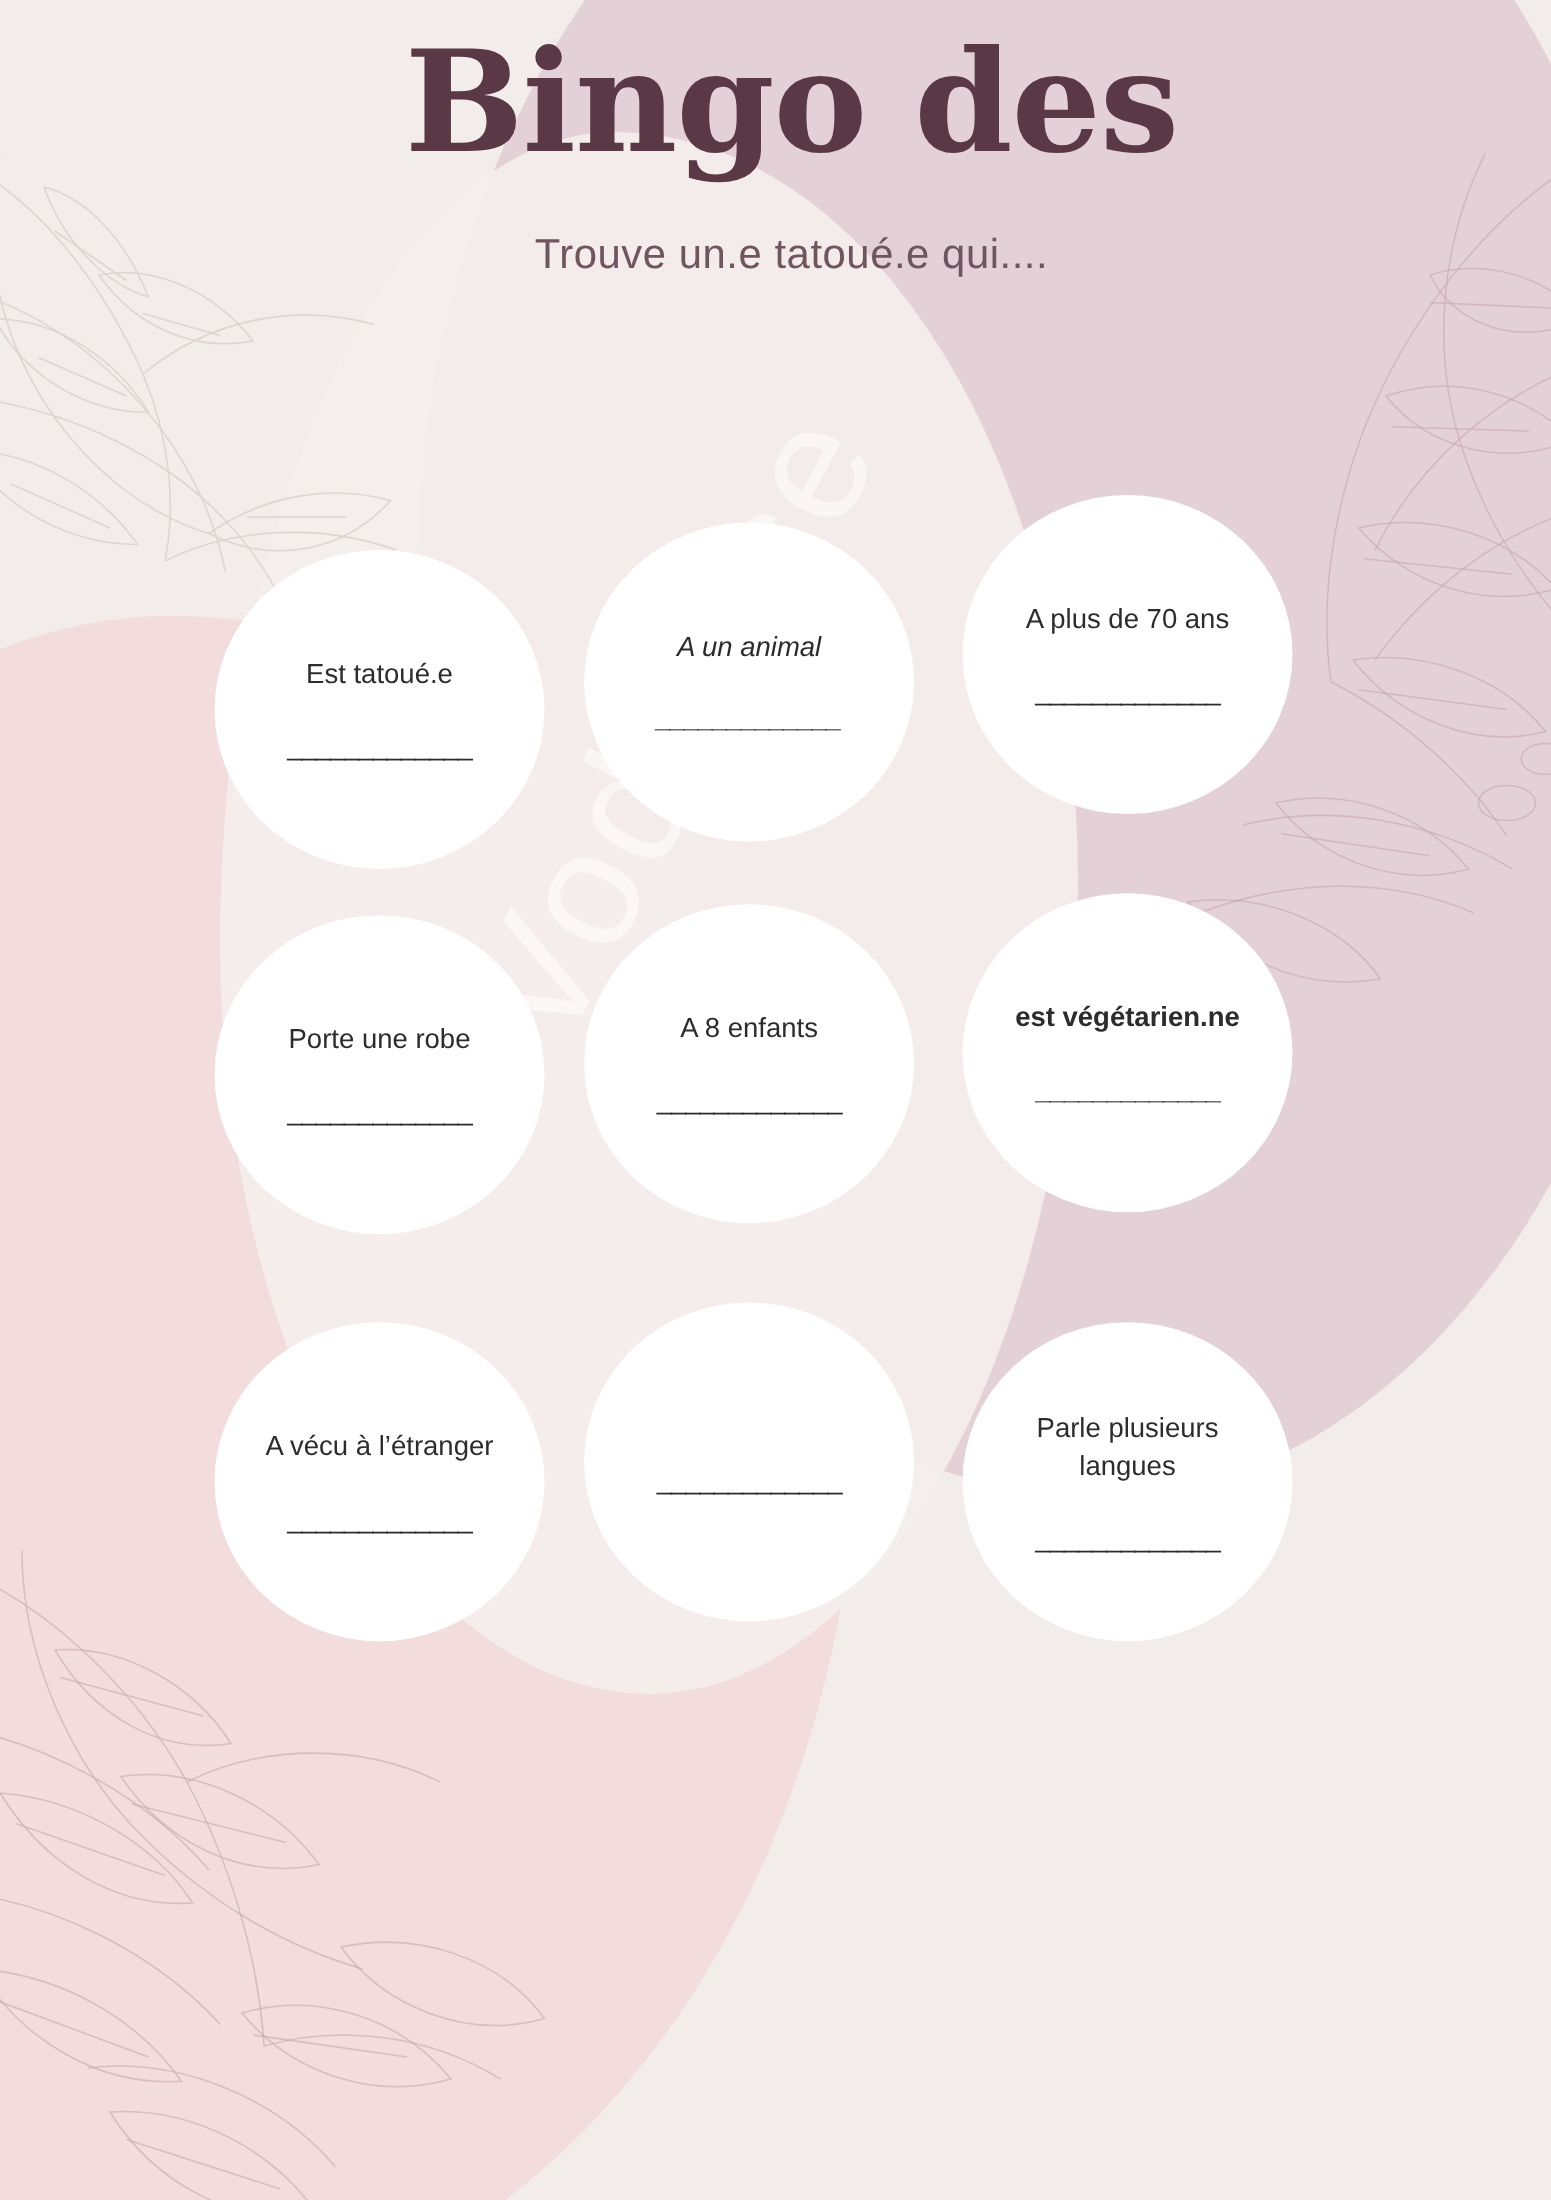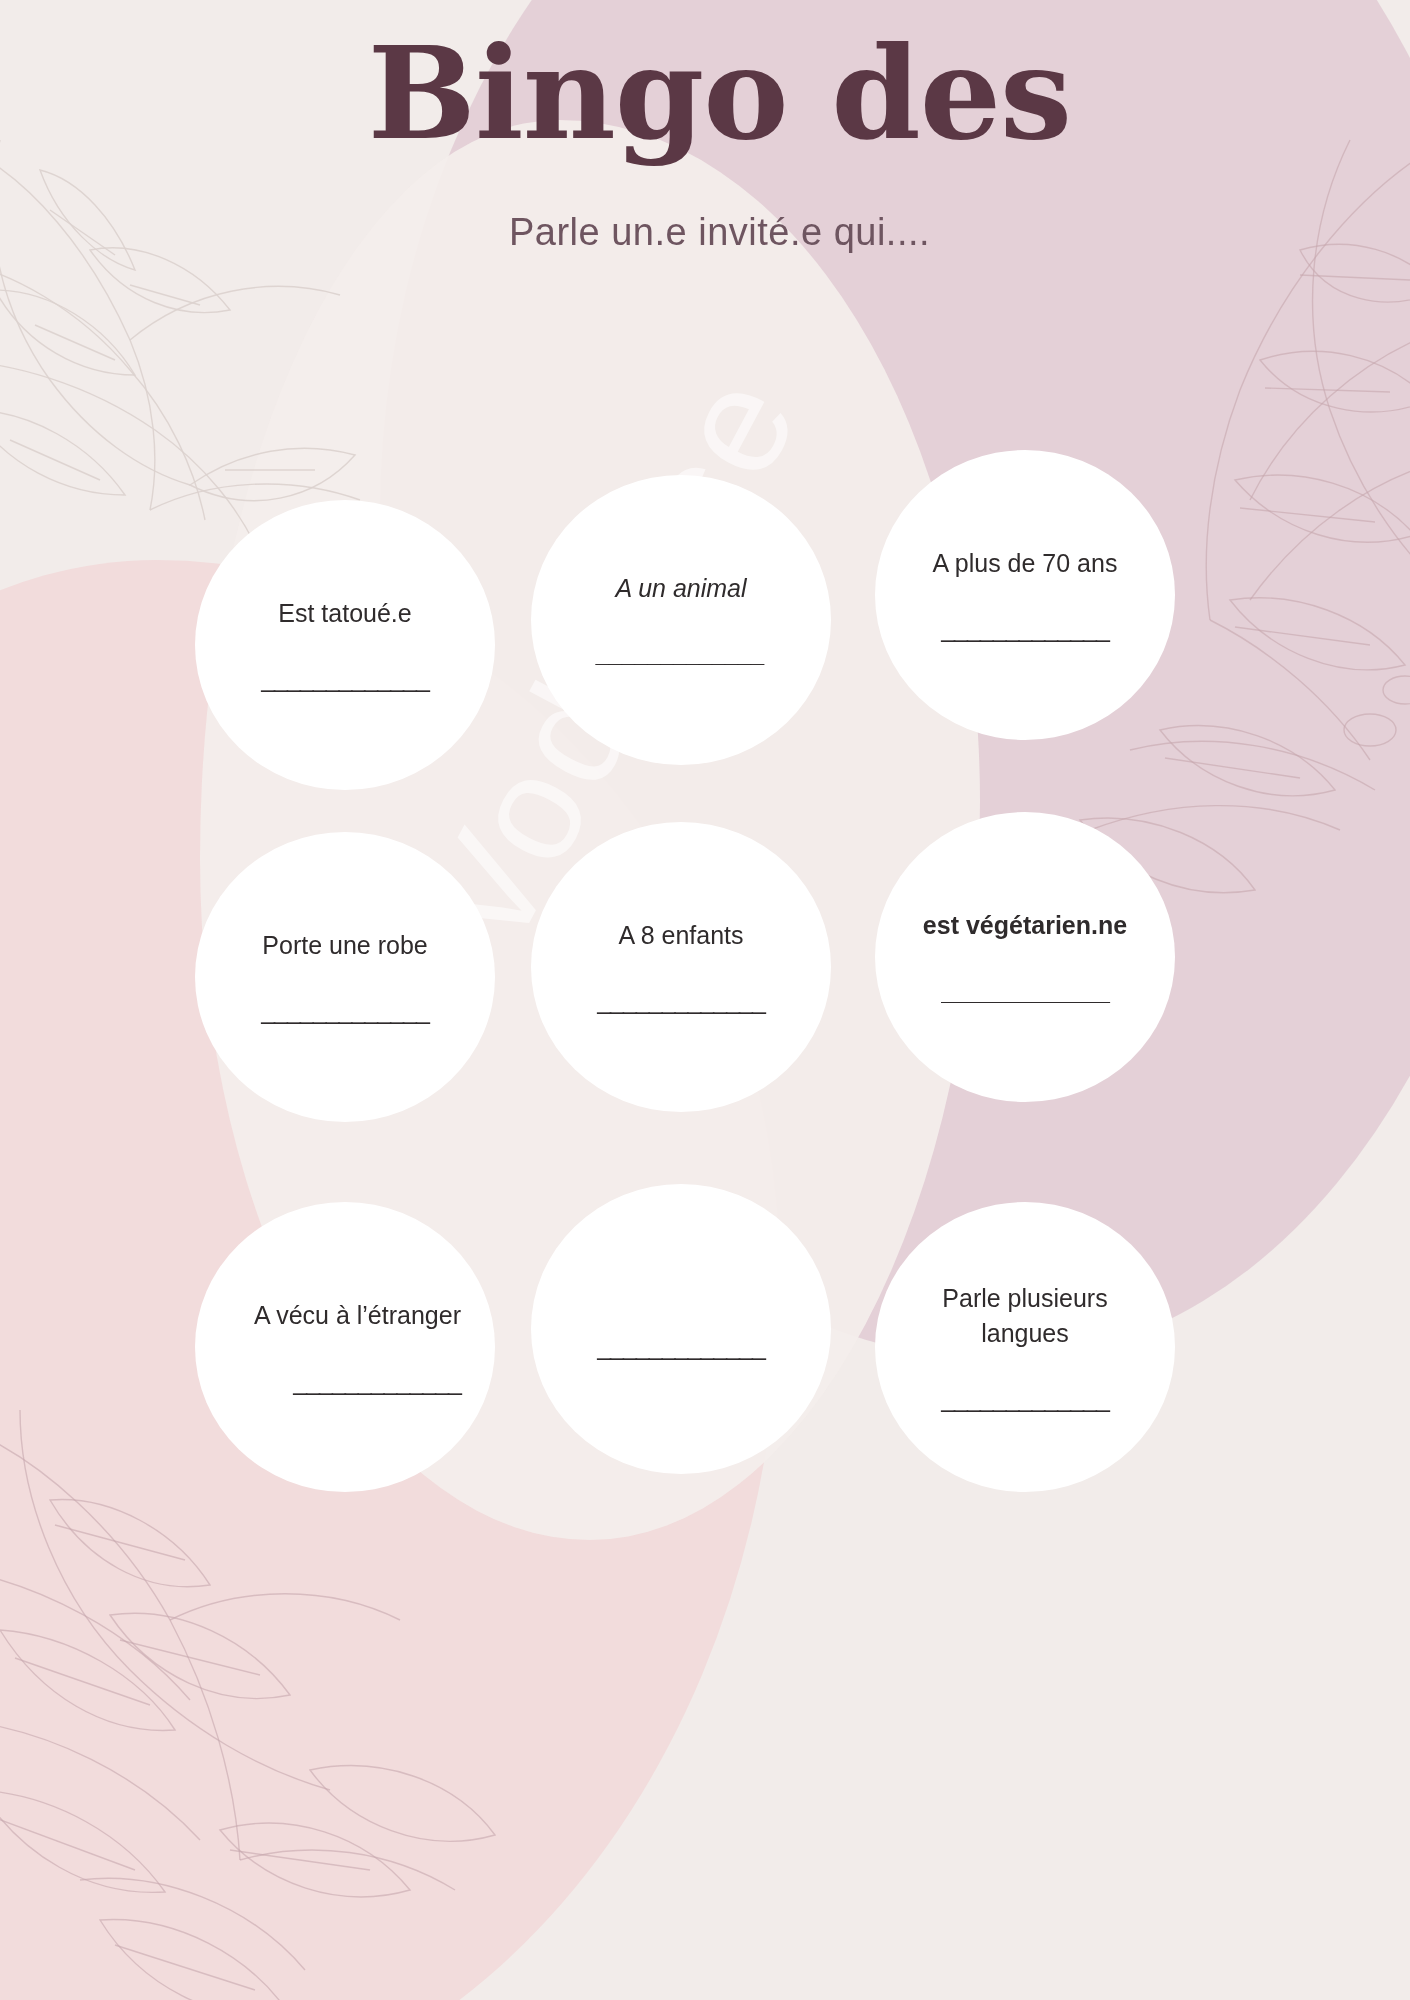--- a/index.html
+++ b/index.html
@@ -158,21 +158,21 @@
 
   
   .row-1 .c1 { margin-left: 0px;  margin-top: -40px; align-items: center; }
   .row-1 .c2 { margin-left: 36px; margin-top: -65px; font-style: italic; }
   .row-1 .c3 { margin-left: 44px; margin-top: -90px; }
 
   .row-2 .c1 { margin-left: 0px;  margin-top: 12px; }
   .row-2 .c2 { margin-left: 36px; margin-top: 2px; }
   .row-2 .c3 { margin-left: 44px; margin-top: -8px; font-weight: bold; }
 
-  .row-3 .c1 { margin-left: 0px;  margin-top: 50px; align-items: flex-end; }
+  .row-3 .c1 { margin-left: 0px;  margin-top: 50px; }
   .row-3 .c2 { margin-left: 36px; margin-top: 32px; }
   .row-3 .c3 { margin-left: 44px; margin-top: 50px; align-items: center; }
 
   .cell.tall .cell-text { line-height: 1.38; }
 </style>
 </head>
 <body>
 
 <div class="page">
 
@@ -250,21 +250,21 @@
       <line x1="155" y1="545" x2="295" y2="590"></line>
     </svg>
   </div>
 
   <div class="watermark">Vodance</div>
 
   <div class="header">
     <h1 class="title">
       <span>Bingo des</span><br>
     </h1>
-    <p class="subtitle">Parle un.e invité.e qui....</p>
+    <p class="subtitle">Trouve un.e tatoué.e qui....</p>
   </div>
 
   <div class="grid">
 
     <div class="row row-1">
       <div class="cell c1">
         <div class="cell-text">Est tatoué.e</div>
         <div class="cell-line">_____________</div>
       </div>
       <div class="cell c2">

